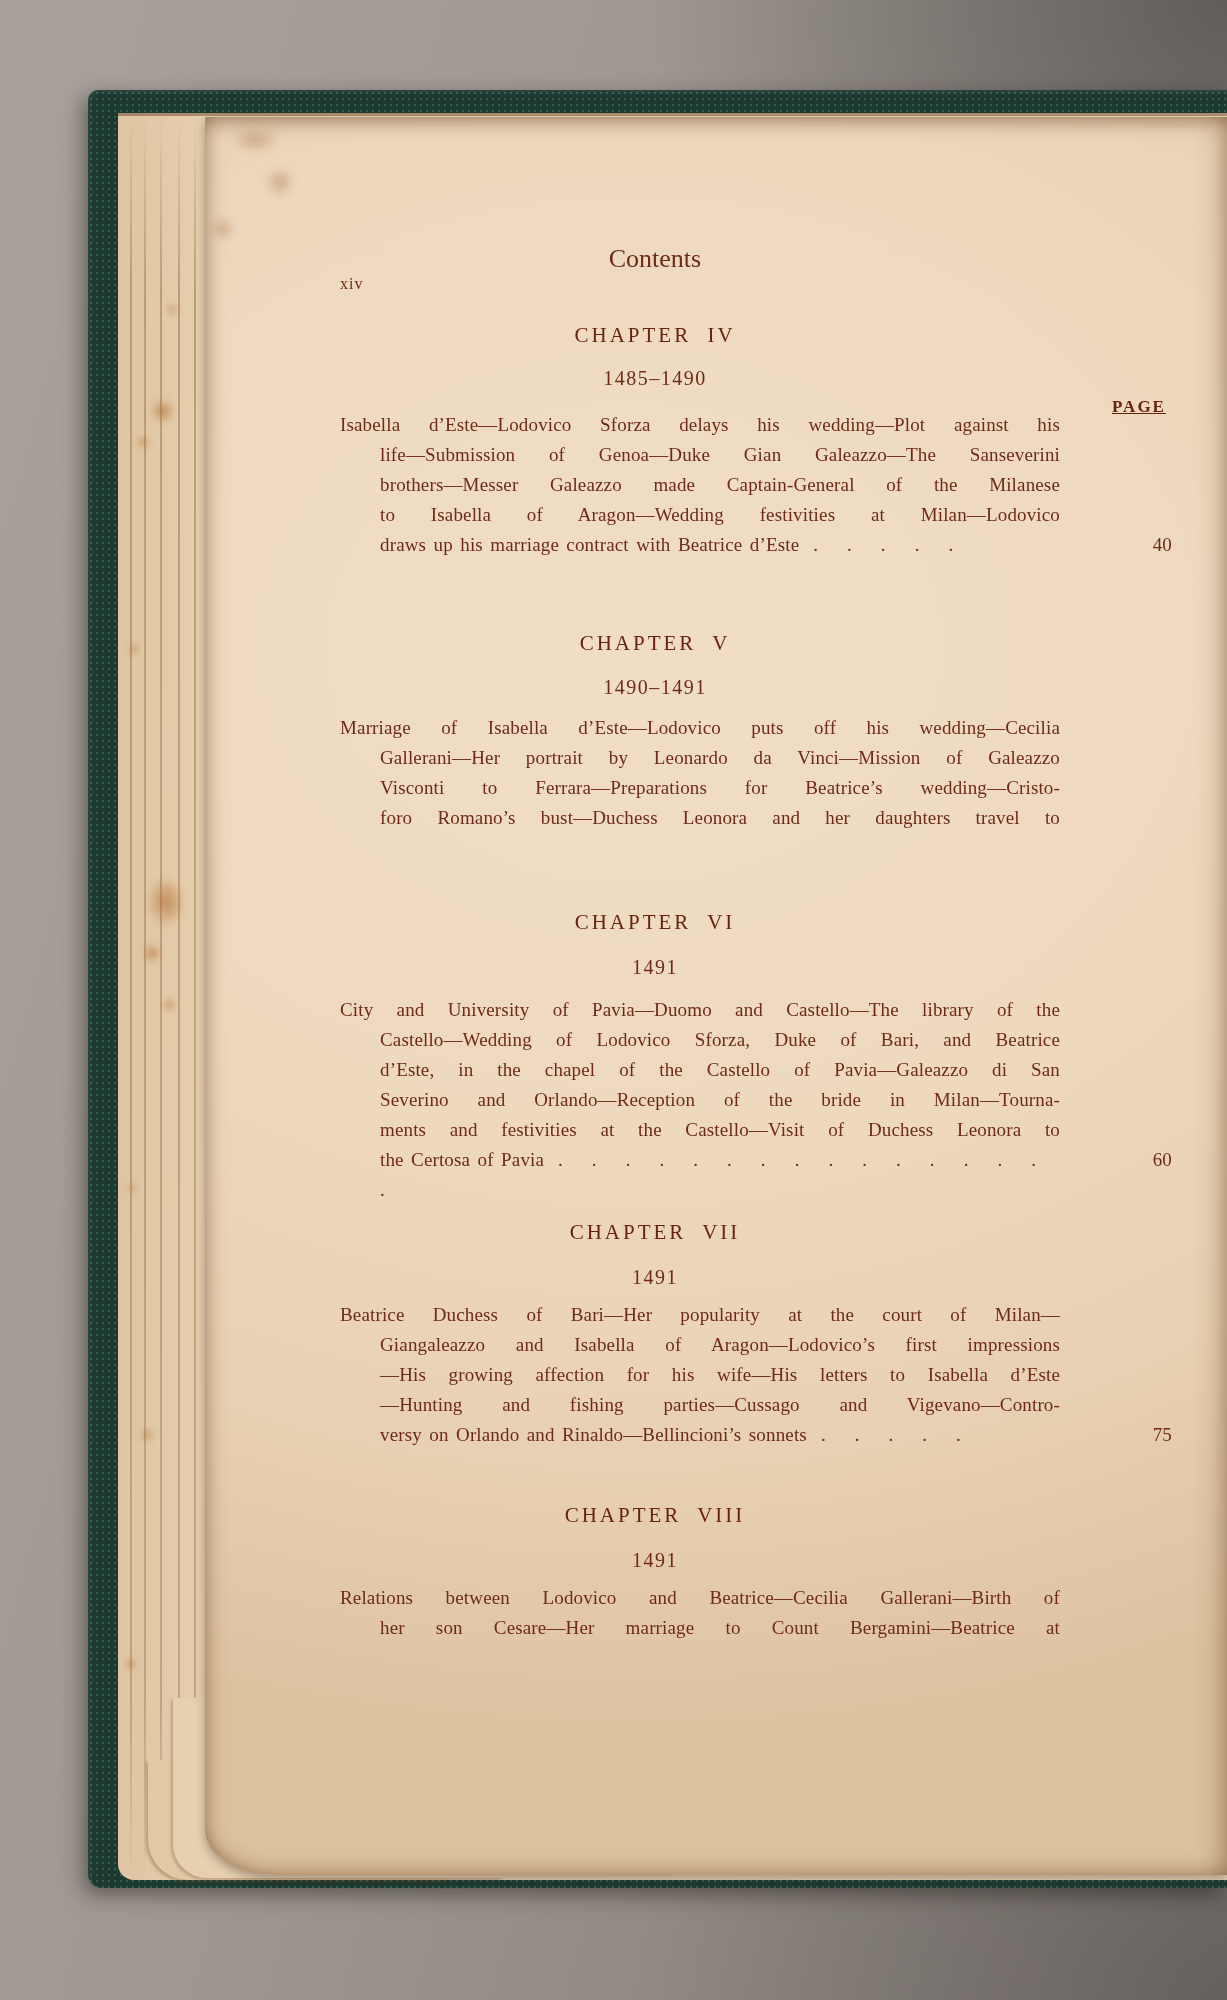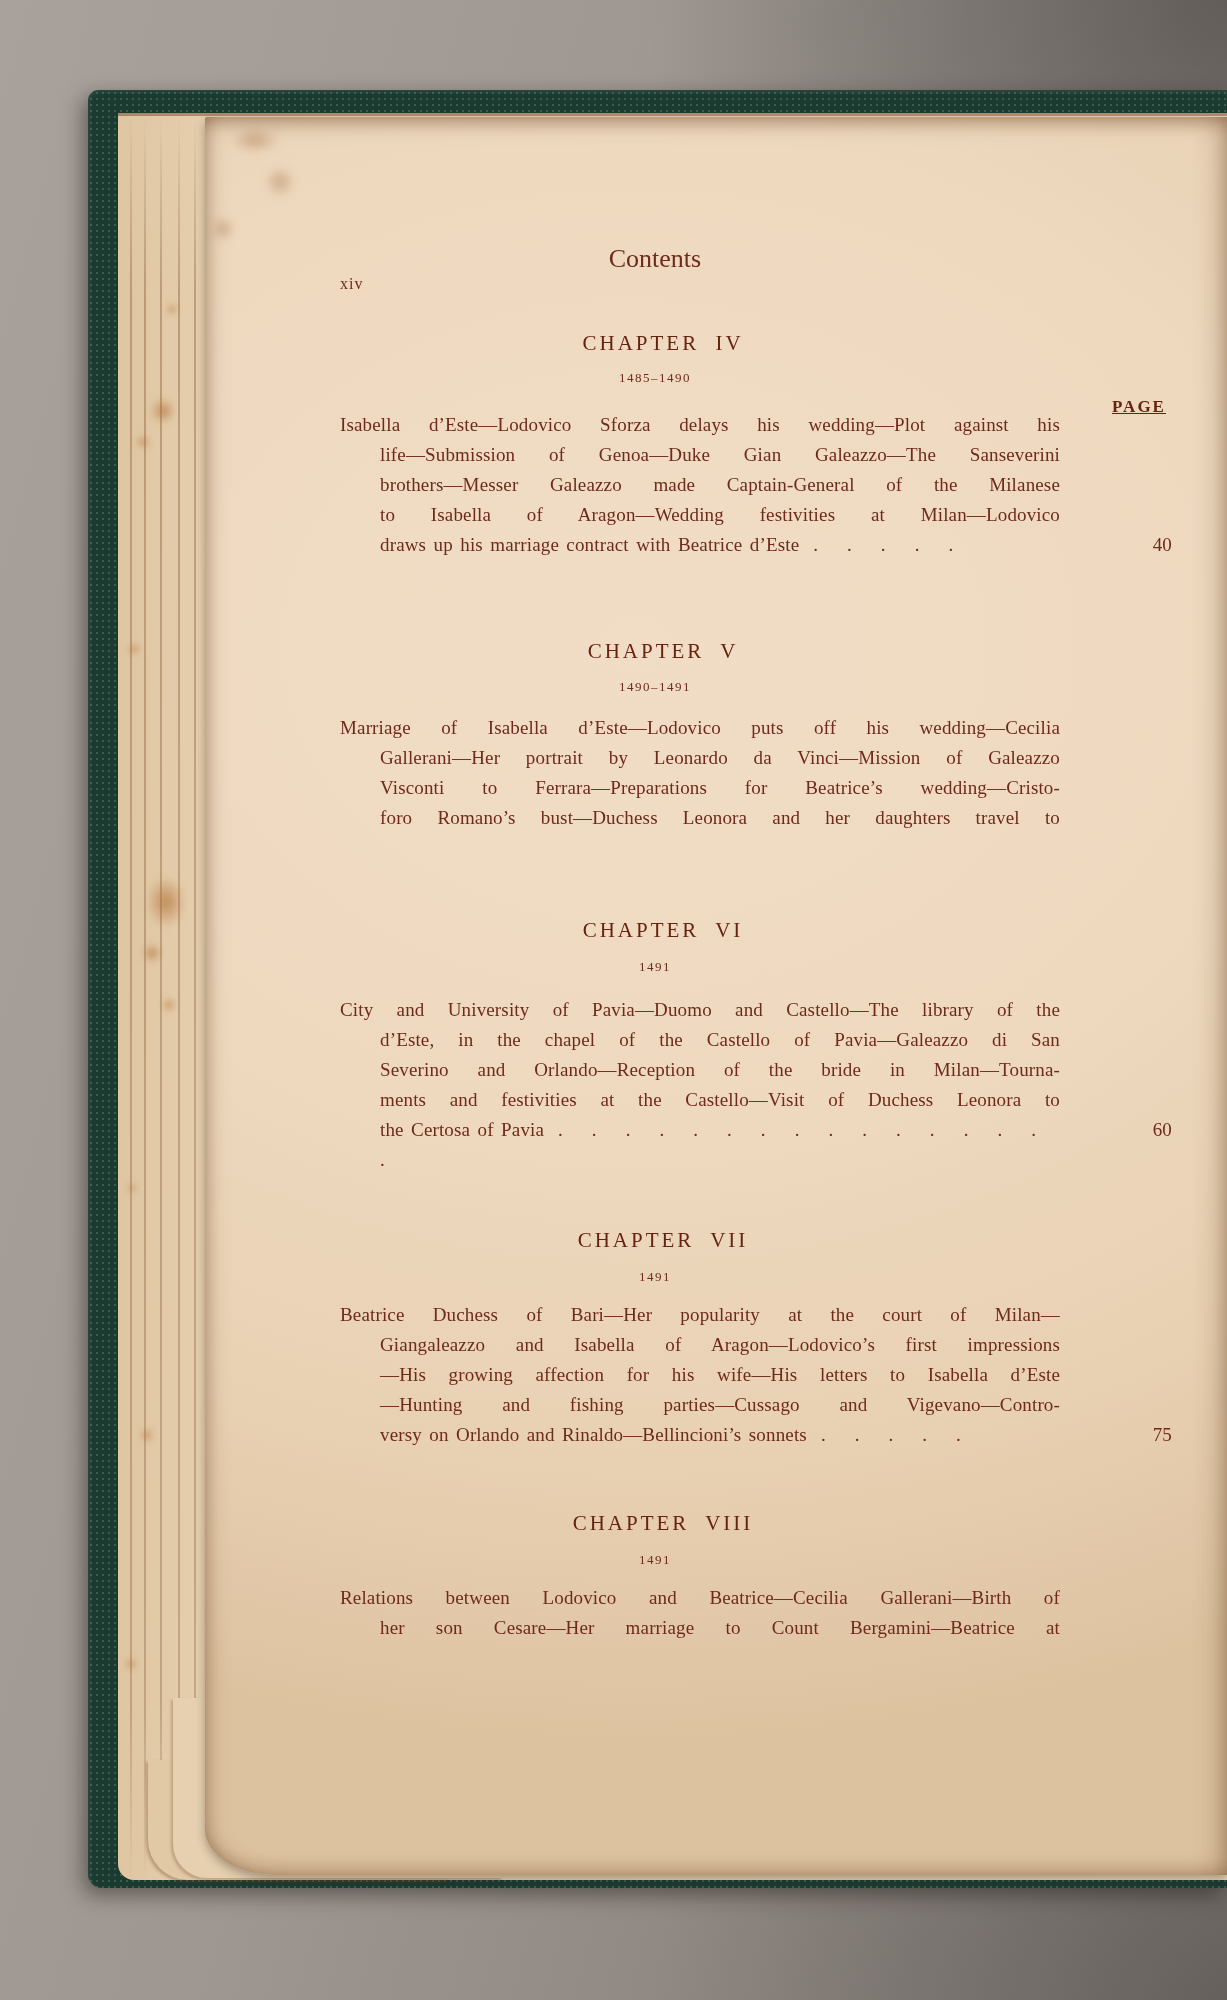--- a/index.html
+++ b/index.html
@@ -45,24 +45,24 @@
       0 4px 10px rgba(40,35,30,0.35);
   }
   .stain{position:absolute;border-radius:50%;filter:blur(4px);
     background:radial-gradient(rgba(150,90,40,0.40), rgba(150,90,40,0) 70%);}
   .content{position:absolute;left:135px;top:0;width:720px;color:#6f2a1b;}
   .head-row{position:absolute;top:125px;left:0;width:720px;height:36px;}
   .folio{position:absolute;left:0;top:7px;font-size:16px;letter-spacing:1px;margin-top:26px;}
   .title-wrap{position:absolute;left:0;top:0;width:630px;text-align:center;font-size:26px;line-height:34px;font-family:Liberation Serif, serif;}
   .page-label{position:absolute;top:280px;left:772px;font-size:17px;font-weight:700;letter-spacing:2px;color:#67230f;text-decoration:underline;}
   .chapter{display:contents;}
-  .chap-head{position:absolute;left:0;width:630px;margin:8px;text-align:center;
+  .chap-head{position:absolute;left:0;width:630px;margin:0;text-align:center;
     font-size:21px;font-weight:400;letter-spacing:3px;word-spacing:8px;line-height:26px;color:#67230f;}
   .chap-dates{position:absolute;left:0;width:630px;text-align:center;
-    font-size:13px;letter-spacing:1.5px;line-height:22px;}
+    font-size:20px;letter-spacing:1.5px;line-height:22px;}
   .chap-body{position:absolute;left:0;width:720px;font-size:19px;word-spacing:2.5px;letter-spacing:0.15px;}
   .ln{line-height:30px;text-align:justify;text-align-last:justify;}
   .ln.cont{padding-left:40px;}
   .tail{line-height:30px;position:relative;text-align:left;padding-left:40px;}
   .leader{margin-left:14px;word-spacing:24px;}
   .pg{position:absolute;left:790px;top:0;width:42px;text-align:right;}
 </style>
 </head>
 <body>
 
@@ -126,20 +126,21 @@
         <div class="ln cont">Visconti to Ferrara—Preparations for Beatrice’s wedding—Cristo-</div>
         <div class="ln cont">foro Romano’s bust—Duchess Leonora and her daughters travel to</div>
       </div>
     </section>
 
     <section class="chapter">
       <h2 class="chap-head" style="top:792px">CHAPTER VI</h2>
       <div class="chap-dates" style="top:839px">1491</div>
       <div class="chap-body" style="top:878px">
         <div class="ln">City and University of Pavia—Duomo and Castello—The library of the</div>
+        <div class="ln cont">Castello—Wedding of Lodovico Sforza, Duke of Bari, and Beatrice</div>
         <div class="ln cont">d’Este, in the chapel of the Castello of Pavia—Galeazzo di San</div>
         <div class="ln cont">Severino and Orlando—Reception of the bride in Milan—Tourna-</div>
         <div class="ln cont">ments and festivities at the Castello—Visit of Duchess Leonora to</div>
         <div class="tail">
           <span>the Certosa of Pavia</span><span class="leader">. . . . . . . . . . . . . . . .</span>
           <span class="pg">60</span>
         </div>
       </div>
     </section>
 

